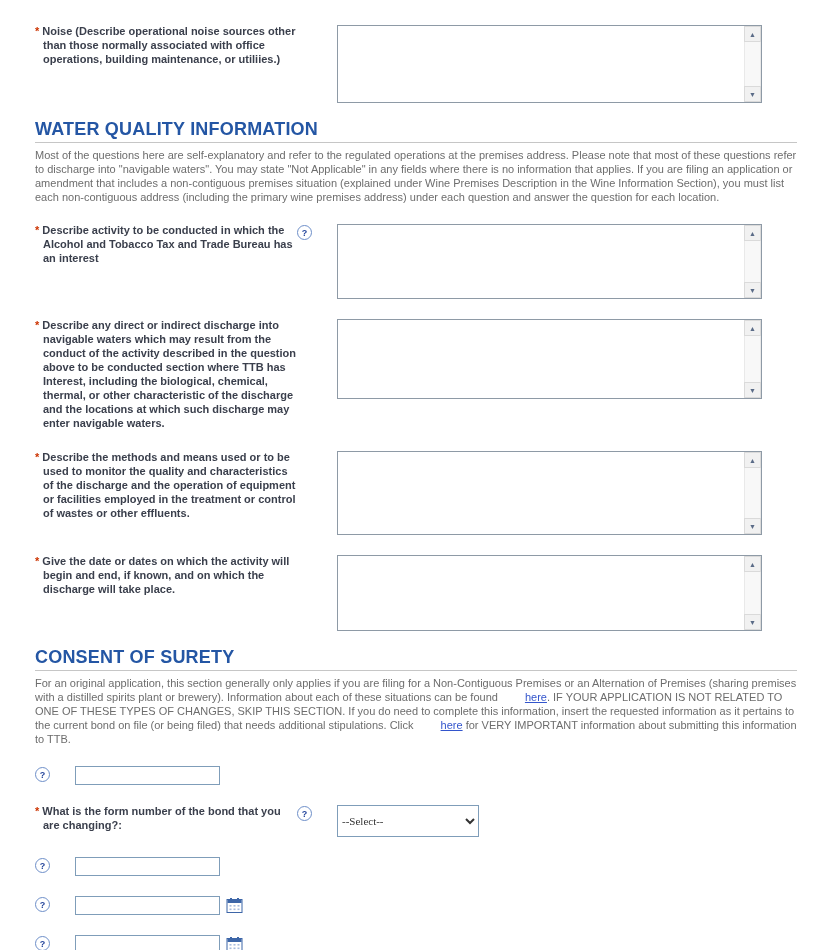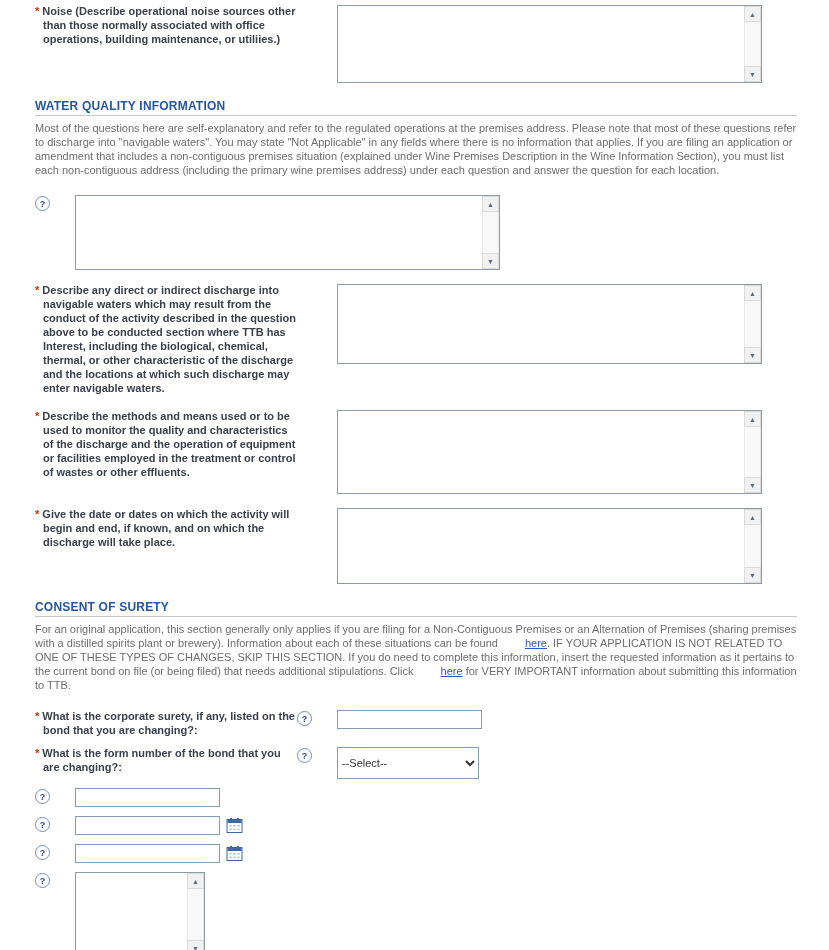--- a/index.html
+++ b/index.html
@@ -8,21 +8,21 @@
     font-size: 11px;
     color: #000;
   }
   .page {
     width: 829px;
     box-sizing: border-box;
     padding: 5px 32px 10px 35px;
   }
 
   
-  .form-row { display: flex; align-items: flex-start; margin-bottom: 14px; }
+  .form-row { display: flex; align-items: flex-start; margin-bottom: 14px; margin-top: 20px; }
   .form-row.short { margin-bottom: 9px; }
   .label-cell { width: 262px; flex: none; }
   .icon-cell  { width: 40px; flex: none; padding-top: 1px; }
   .input-cell { flex: none; }
 
   .q-label {
     display: block;
     font-weight: bold;
     color: #3A3F4C;
     line-height: 1.27;
@@ -41,21 +41,21 @@
     background: #fff;
     font-size: 9px;
     font-weight: bold;
     align-items: center;
     justify-content: center;
     cursor: pointer;
   }
 
   
   .section-title {
-    font-size: 12px;
+    font-size: 18px;
     font-weight: bold;
     color: #2456A4;
     margin: 16px 0 2px 0;
     letter-spacing: 0.2px;
   }
   .section-rule {
     border: none;
     border-top: 1px solid #C6C6C6;
     margin: 0 0 5px 0;
     width: 762px;
@@ -99,21 +99,21 @@
     padding: 1px 3px;
     font-family: "Liberation Sans", "DejaVu Sans", sans-serif;
     font-size: 11px;
   }
   .sel {
     width: 142px; height: 32px;
     box-sizing: border-box;
     border: 1px solid #7F9DB9;
     background: #fff;
     color: #333;
-    font-family: Liberation Sans, sans-serif;
+    font-family: Liberation Serif, serif;
     font-size: 11px;
   }
   .date-wrap { display: flex; align-items: flex-start; }
   .cal-btn { margin-left: 6px; margin-top: 1px; display: inline-block; cursor: pointer; line-height: 0; }
 </style>
 </head>
 <body>
 
 <div class="page">
 
@@ -132,20 +132,23 @@
         </div>
       </div>
     </div>
   </div>
 
   <div class="section-title">WATER QUALITY INFORMATION</div>
   <hr class="section-rule">
   <p class="intro">Most of the questions here are self-explanatory and refer to the regulated operations at the premises address. Please note that most of these questions refer to discharge into "navigable waters". You may state "Not Applicable" in any fields where there is no information that applies. If you are filing an application or amendment that includes a non-contiguous premises situation (explained under Wine Premises Description in the Wine Information Section), you must list each non-contiguous address (including the primary wine premises address) under each question and answer the question for each location.</p>
 
   <div class="form-row">
+    <div class="label-cell">
+      <span class="q-label"><span class="req">*</span> <span>Describe activity to be conducted in which the Alcohol and Tobacco Tax and Trade Bureau has an interest</span></span>
+    </div>
     <div class="icon-cell">
       <span class="help">?</span>
     </div>
     <div class="input-cell">
       <div class="tbox" style="width:425px;height:75px;">
         <div class="tbox-text"></div>
         <div class="sb">
           <div class="sb-btn sb-up"></div>
           <div class="sb-track"></div>
           <div class="sb-btn sb-down"></div>
@@ -203,23 +206,20 @@
         </div>
       </div>
     </div>
   </div>
 
   <div class="section-title">CONSENT OF SURETY</div>
   <hr class="section-rule">
   <p class="intro"><span>For an original application, this section generally only applies if you are filing for a Non-Contiguous Premises or an Alternation of Premises (sharing premises with a distilled spirits plant or brewery). Information about each of these situations can be found </span><a>here</a><span>. IF YOUR APPLICATION IS NOT RELATED TO ONE OF THESE TYPES OF CHANGES, SKIP THIS SECTION. If you do need to complete this information, insert the requested information as it pertains to the current bond on file (or being filed) that needs additional stipulations. Click </span><a>here</a><span> for VERY IMPORTANT information about submitting this information to TTB.</span></p>
 
   <div class="form-row short">
-    <div class="label-cell">
-      <span class="q-label"><span class="req">*</span> <span>What is the corporate surety, if any, listed on the bond that you are changing?:</span></span>
-    </div>
     <div class="icon-cell">
       <span class="help">?</span>
     </div>
     <div class="input-cell">
       <input type="text" class="txt" value="" style="">
     </div>
   </div>
 
   <div class="form-row short">
     <div class="label-cell">

